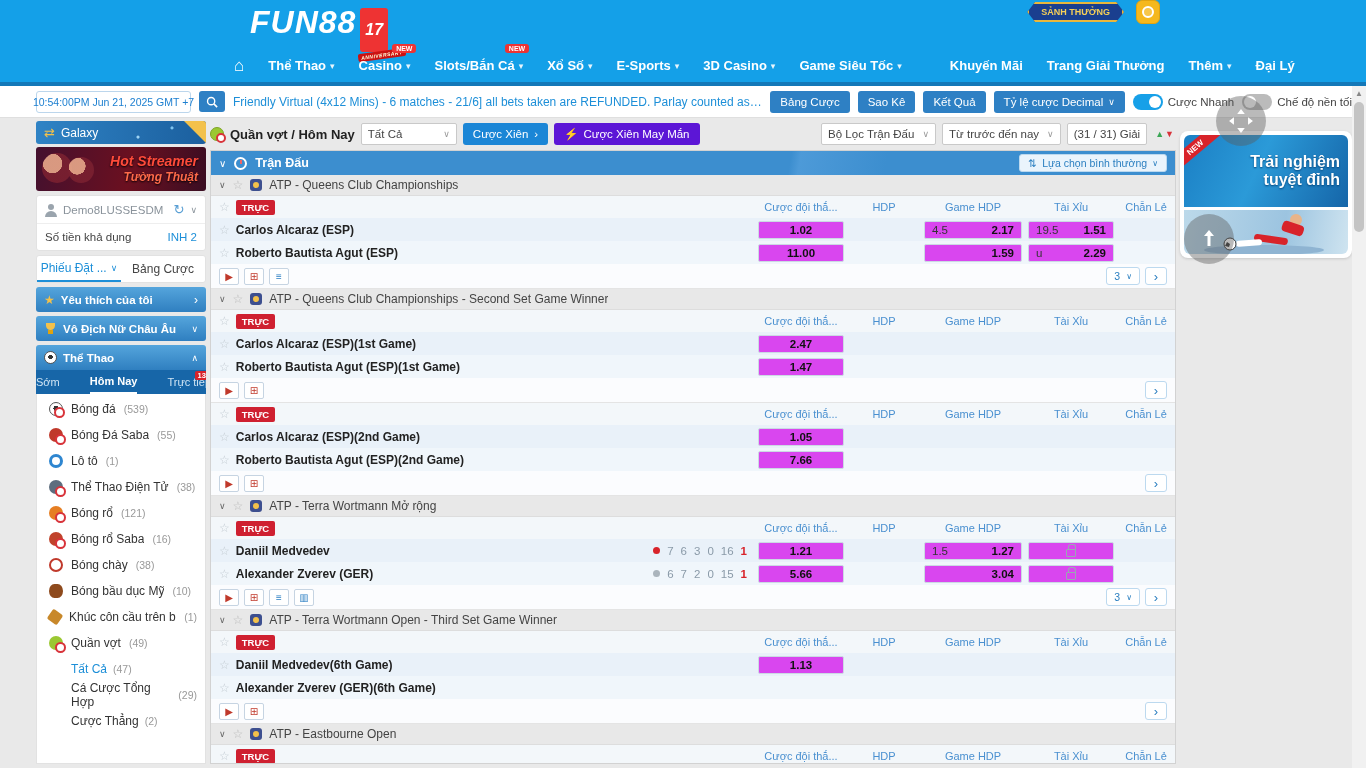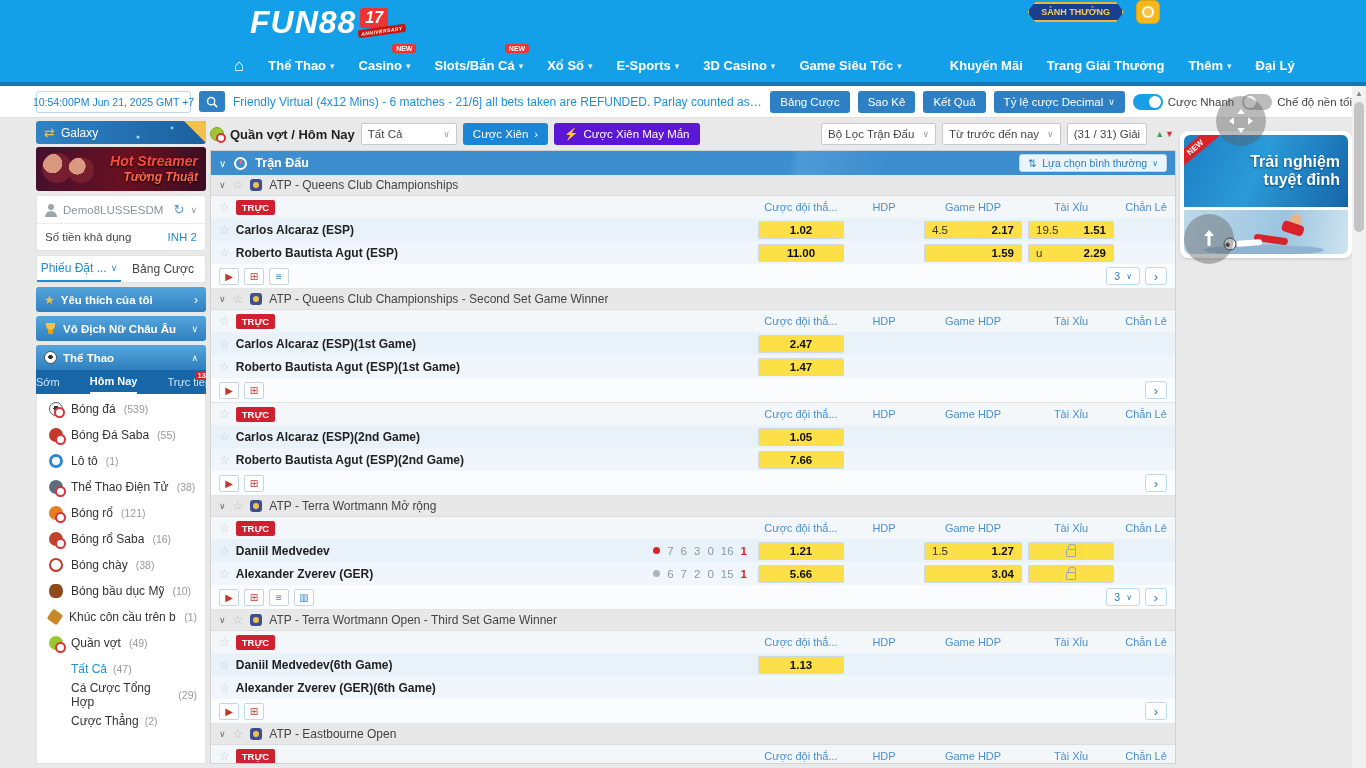--- a/index.html
+++ b/index.html
@@ -4,21 +4,21 @@
 <style>
   * { margin:0; padding:0; box-sizing:border-box; }
   html,body { width:1366px; height:768px; overflow:hidden; background:#e9e9e9;
     font-family:"Liberation Sans","DejaVu Sans",sans-serif; font-size:12px; color:#333; }
 
   
   .hdr { height:82px; background:#14a0e8; position:relative; }
   .logo { position:absolute; left:250px; top:6px; display:flex; align-items:flex-start; cursor:pointer; }
   .logo-text { color:#fff; font-size:32px; font-weight:bold; font-style:italic; letter-spacing:1px; line-height:1; }
   .logo-badge { margin-left:4px; margin-top:2px; background:#e33; color:#fff; font-weight:bold; font-style:italic;
-    font-size:16px; padding:1px 5px; border-radius:3px; position:relative; }
+    font-size:16px; padding:13px 5px; border-radius:3px; position:relative; }
   .logo-sub { position:absolute; left:-2px; bottom:-7px; background:#c11; color:#ffd; font-size:5px; padding:1px 3px;
     border-radius:2px; transform:rotate(-8deg); letter-spacing:.5px; }
   .hdr-right { position:absolute; right:206px; top:0; display:flex; align-items:center; gap:12px; }
   .reward-badge { background:#1a3f8f; border:2px solid #e8b73c; color:#f5cf58; font-weight:bold; font-size:9px;
     padding:3px 12px; clip-path:polygon(8% 0,92% 0,100% 50%,92% 100%,8% 100%,0 50%); cursor:pointer; white-space:nowrap; }
   .coin-btn { width:24px; height:24px; border-radius:6px; background:#f5b81d; border:1px solid #e0a310;
     display:flex;align-items:center;justify-content:center; cursor:pointer; }
   .coin-btn i { width:12px;height:12px;border-radius:50%;background:#fff3;border:2px solid #fff;display:block; }
   .nav { position:absolute; left:234px; right:170px; bottom:8px; display:flex; align-items:center; gap:24px; }
   .nav-item { color:#fff; font-size:13px; font-weight:bold; white-space:nowrap; cursor:pointer; position:relative;
@@ -159,21 +159,21 @@
   .trow.r2 { background:#f0f6fb; }
   .trow .star { color:#c5cdd4; font-size:12px; margin-right:6px; cursor:pointer; }
   .tname { font-size:12px; font-weight:bold; color:#222; white-space:nowrap; overflow:hidden; }
   .score { display:flex; align-items:center; gap:7px; margin-left:auto; padding-right:8px; }
   .sdot { width:7px; height:7px; border-radius:50%; }
   .sdot.red { background:#d8232a; } .sdot.gray { background:#aab4bc; }
   .snum { color:#8a9aa8; font-size:11.5px; }
   .snum.last { color:#d8232a; font-weight:bold; }
   .trow .odds { margin-left:0; }
   .trow .grow { flex:1; }
-  .obox { background:#fde047; border:1px solid #ccd9e4; border-radius:2px; height:18px; width:100%;
+  .obox { background:#d946ef; border:1px solid #ccd9e4; border-radius:2px; height:18px; width:100%;
     display:flex; align-items:center; padding:0 7px; cursor:pointer; }
   .obox.solo { justify-content:center; }
   .obox .hc { font-size:11.5px; color:#333; margin-right:auto; }
   .obox b { font-size:11.5px; color:#111; }
   .obox.center { justify-content:center; }
   .lock { width:10px; height:8px; border:1px solid #9aa7b4; border-radius:1px; position:relative; margin-top:5px; }
   .lock:before { content:""; position:absolute; width:6px; height:5px; border:1px solid #9aa7b4; border-bottom:none;
     border-radius:3px 3px 0 0; top:-6px; left:1px; }
   .bfoot { height:25px; background:#fbfcfe; border-bottom:1px solid #e4e4e4; display:flex; align-items:center;
     gap:5px; padding:0 8px; flex:none; }

